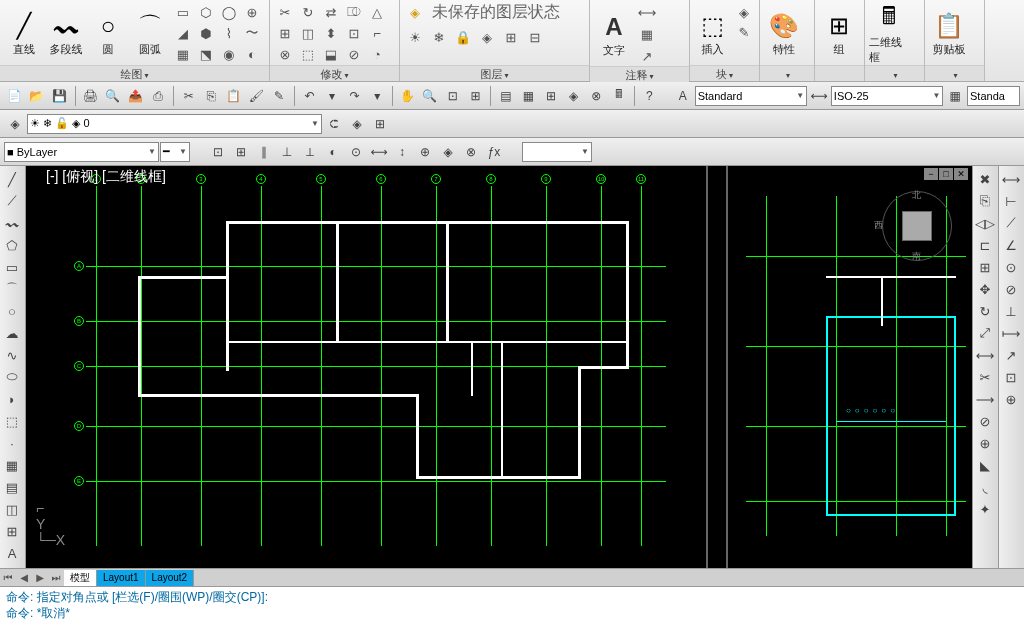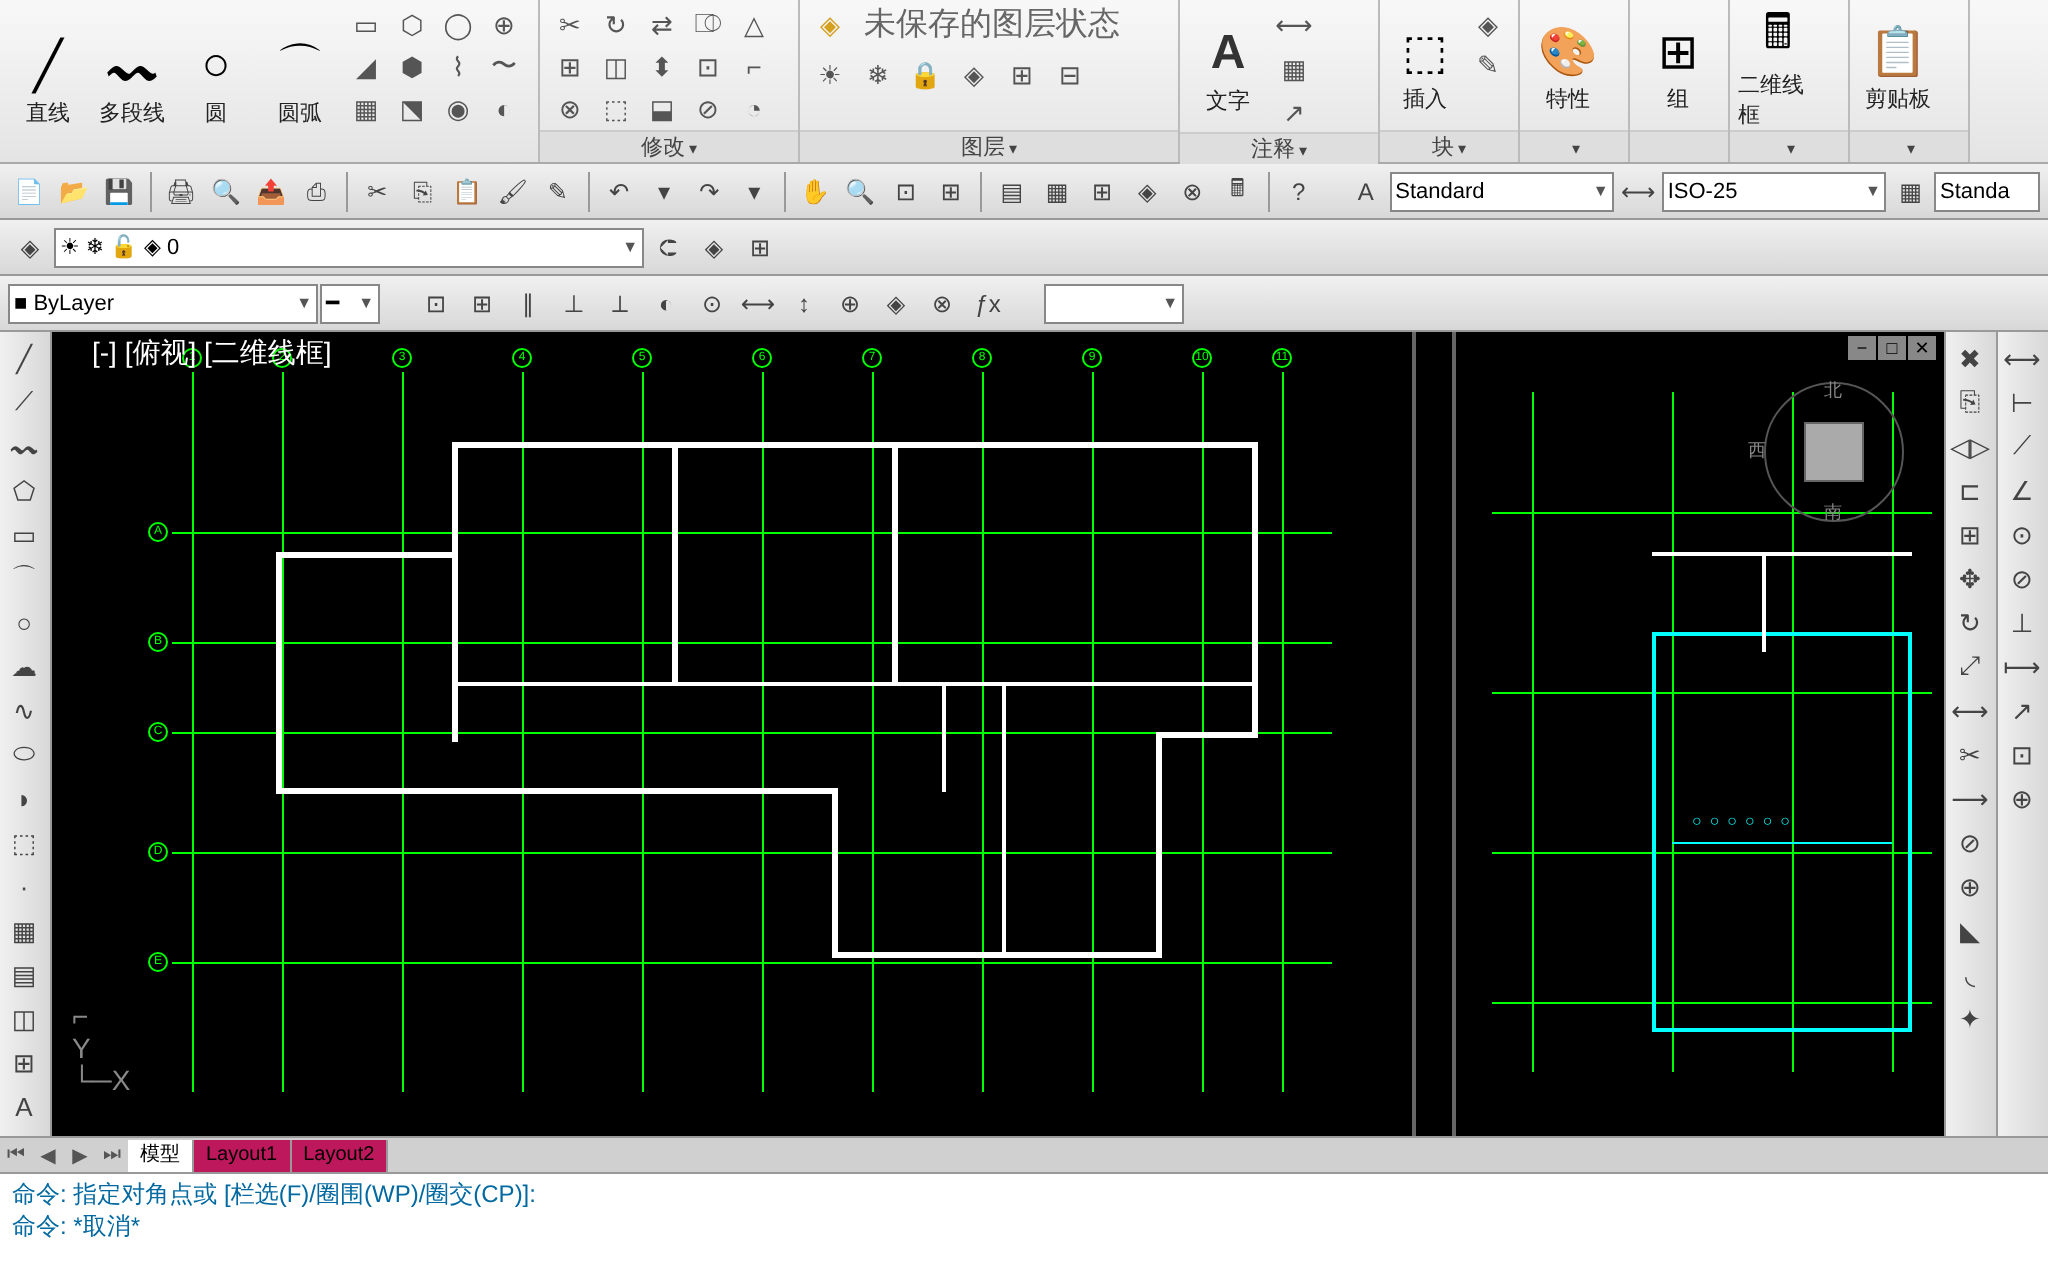--- a/index.html
+++ b/index.html
@@ -42,21 +42,21 @@
 .grid-line { position: absolute; background: #0f0; }
 .wall { position: absolute; background: #fff; }
 .wall-h { height: 3px; }
 .wall-v { width: 3px; }
 .bubble { position: absolute; width: 10px; height: 10px; border: 1px solid #0f0; border-radius: 50%; color: #0f0; font-size: 6px; display: flex; align-items: center; justify-content: center; }
 .cyan-line { position: absolute; background: #0ff; }
 
 
 .tab-row { height: 18px; background: #d0d0d0; display: flex; align-items: center; font-size: 10px; border-top: 1px solid #999; }
 .tab-nav { width: 16px; height: 16px; display: flex; align-items: center; justify-content: center; cursor: pointer; color: #555; }
-.tab { padding: 0 6px; height: 16px; line-height: 16px; border-right: 1px solid #999; cursor: pointer; background: #be185d; }
+.tab { padding: 0 6px; height: 16px; line-height: 16px; border-right: 1px solid #999; cursor: pointer; background: #0ea5e9; }
 .tab.active { background: #fff; }
 
 
 .cmdline { height: 54px; background: #fff; border-top: 1px solid #999; padding: 2px 6px; font-family: SimSun, monospace; font-size: 12px; overflow: hidden; }
 .cmd-row { line-height: 16px; color: #0369a1; }
 
 .layer-state { font-size: 16px; color: #666; flex: 1; padding-left: 4px; }
 .dropdown-arrow::after { content: "▾"; font-size: 8px; margin-left: 2px; }
 </style>
 </head>
@@ -89,20 +89,21 @@
         <div class="small-btn">◢</div>
           <div class="small-btn">⬢</div>
           <div class="small-btn">⌇</div>
           <div class="small-btn">〜</div>
         <div class="small-btn">▦</div>
           <div class="small-btn">⬔</div>
           <div class="small-btn">◉</div>
           <div class="small-btn">◐</div>
       </div>
     </div>
+    <div class="ribbon-panel-title dropdown-arrow">绘图</div>
   </div>
   <div class="ribbon-panel" style="width:130px">
     <div class="ribbon-panel-body">
       <div class="small-grid" style="grid-template-columns:repeat(5,22px)">
         <div class="small-btn">✂</div>
           <div class="small-btn">↻</div>
           <div class="small-btn">⇄</div>
           <div class="small-btn">⎄</div>
           <div class="small-btn">△</div>
         <div class="small-btn">⊞</div>

